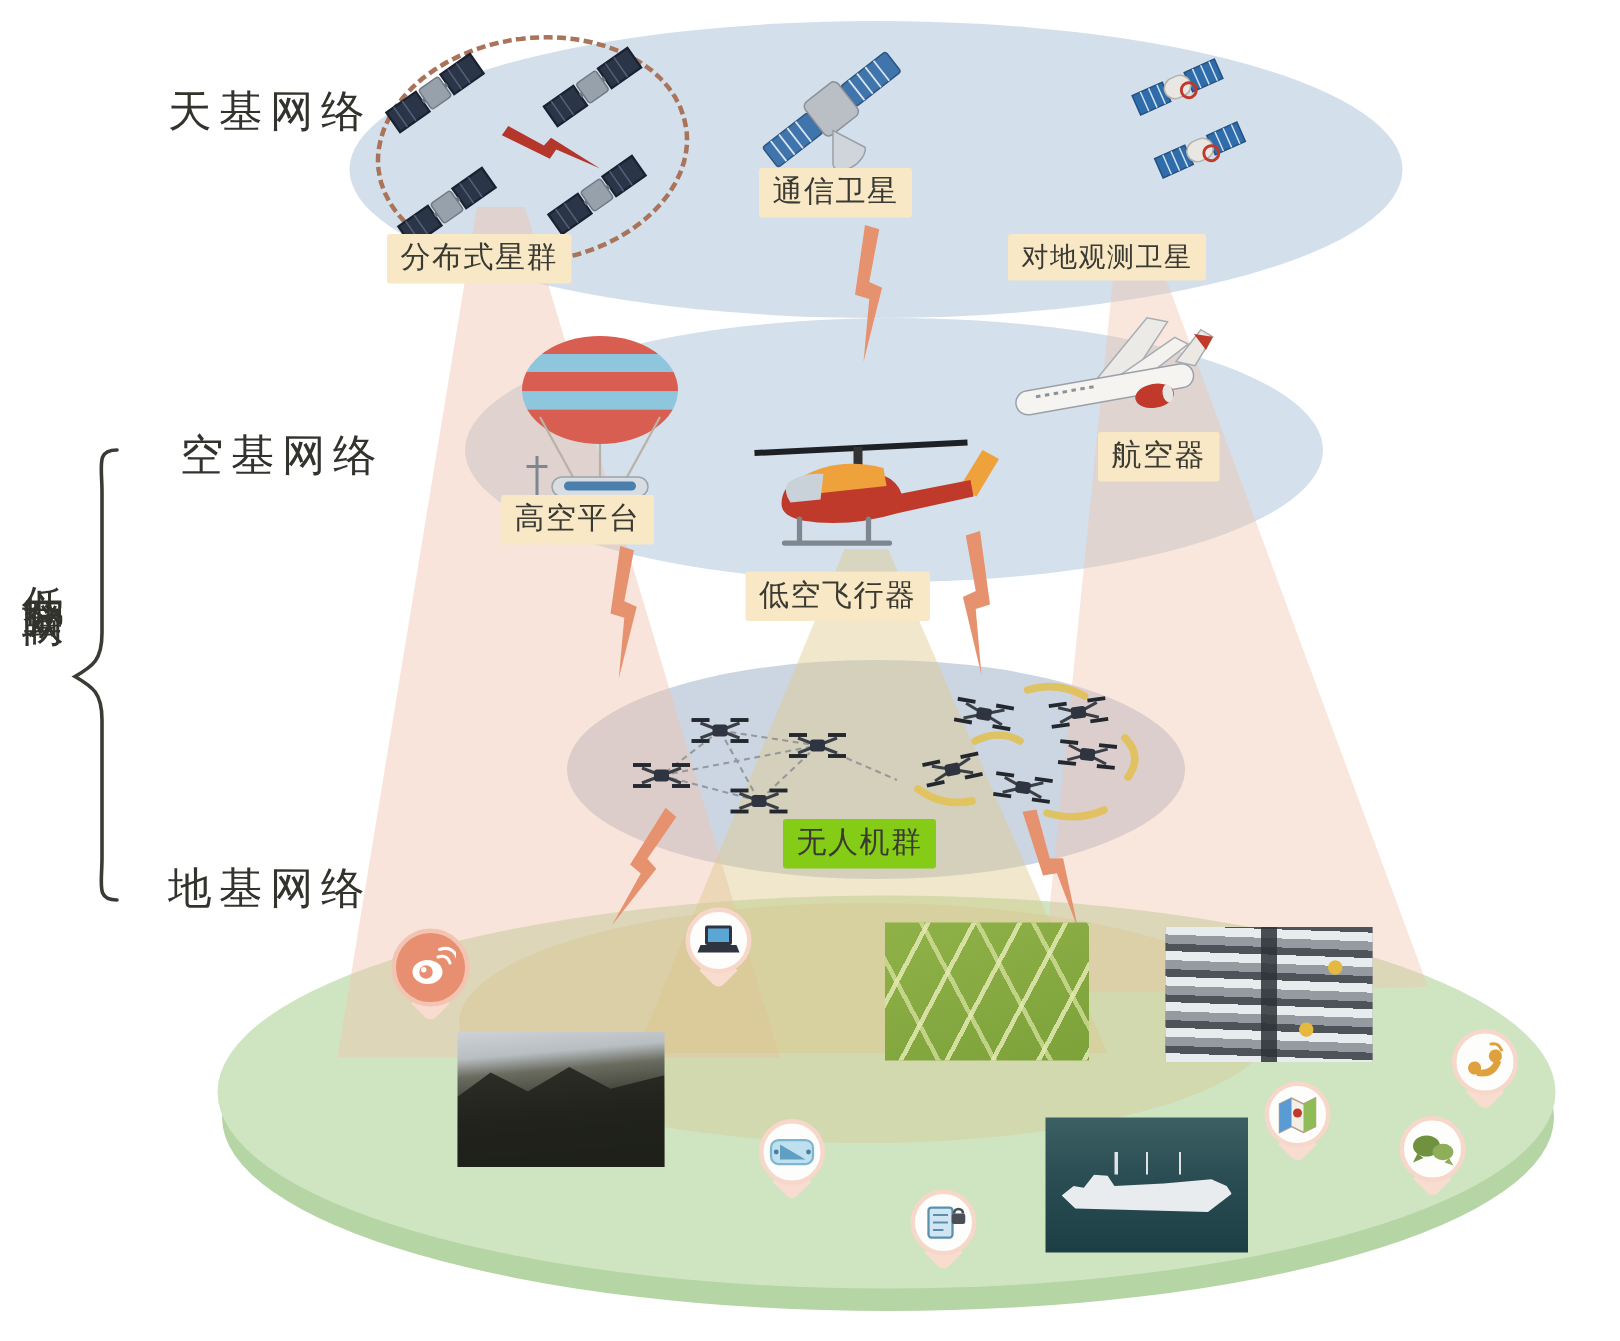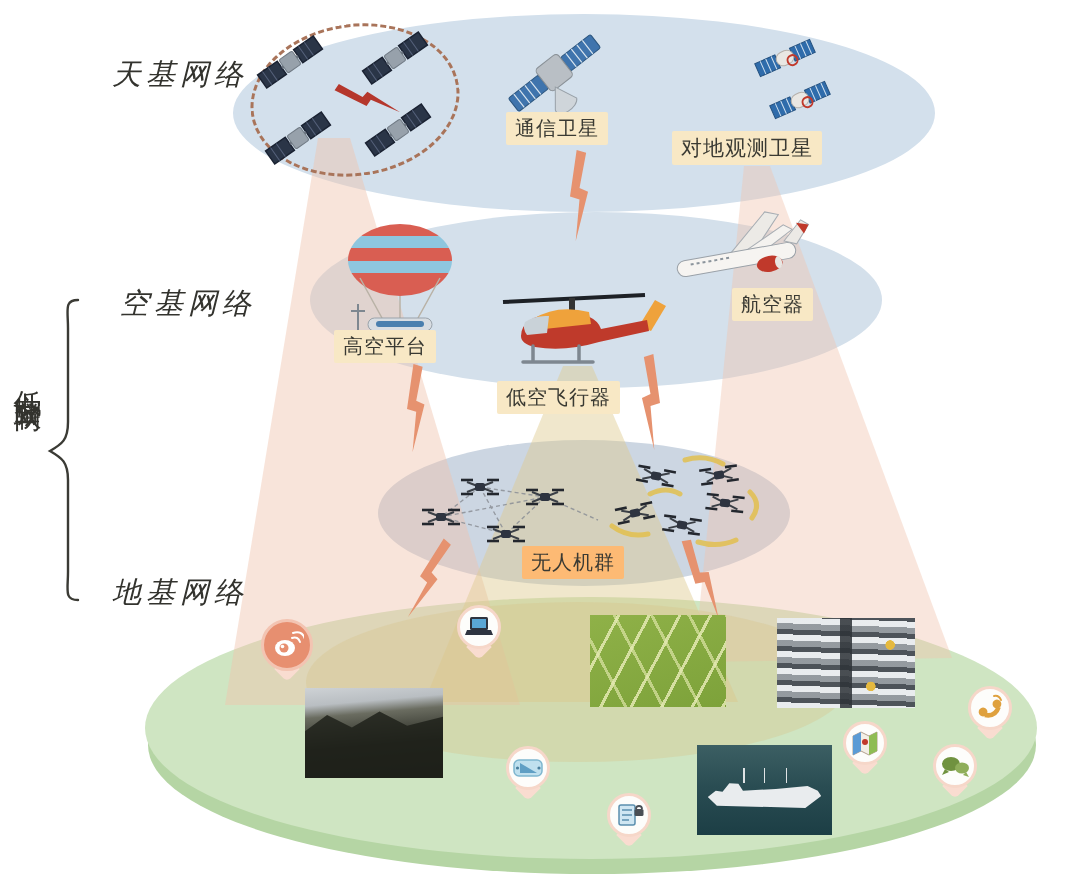--- a/index.html
+++ b/index.html
@@ -9,23 +9,23 @@
   .ellipse{position:absolute;border-radius:50%;}
   .el-sky-top{left:233px;top:14px;width:702px;height:198px;background:#d3e0ec;}
   .el-sky-mid{left:310px;top:212px;width:572px;height:176px;background:#d4e0eb;}
   .el-drone{left:378px;top:440px;width:412px;height:146px;background:#ccd6e2;}
   .el-ground-rim{left:148px;top:616px;width:888px;height:258px;background:#b5d5a4;}
   .el-ground{left:145px;top:597px;width:892px;height:262px;background:#cfe5c2;}
   .orbit{position:absolute;left:250px;top:24px;width:204px;height:146px;border:3px dashed #a9745a;
          border-radius:50%;transform:rotate(-8deg);}
   .tag{position:absolute;background:#f8e8c5;padding:5px 9px;font-size:20px;line-height:1.15;
        letter-spacing:1px;white-space:nowrap;border-radius:2px;}
-  .tag.small{font-size:21px;}
-  .tag.yellow{background:#fdba74;}
-  .sidelabel{position:absolute;font-size:29px;letter-spacing:5px;white-space:nowrap;color:#33332e;font-style:italic;}
+  .tag.small{font-size:18px;margin-top:25px;}
+  .tag.yellow{background:#84cc16;}
+  .sidelabel{position:absolute;font-size:29px;letter-spacing:5px;white-space:nowrap;color:#33332e;}
   .vlabel{position:absolute;left:8px;top:368px;writing-mode:vertical-rl;text-orientation:upright;
           font-size:28px;letter-spacing:4px;color:#33332e;}
   svg.abs{display:block;}
   .photo{position:absolute;overflow:hidden;}
   .photo-mountain{left:305px;top:688px;width:138px;height:90px;
      background:linear-gradient(175deg,#ced2d5 0%,#b9bec2 18%,#6a6c60 30%,#23251e 62%,#141510 100%);}
   .photo-mountain::after{content:"";position:absolute;left:0;top:0;width:100%;height:100%;
      background:#20221b;opacity:.85;
      clip-path:polygon(0 48%,16% 30%,34% 44%,54% 26%,74% 42%,100% 32%,100% 100%,0 100%);}
   .photo-farmland{left:590px;top:615px;width:136px;height:92px;
@@ -295,20 +295,21 @@
     <div class="bub">
       <svg width="32" height="28" viewBox="-16 -14 32 28">
         <ellipse cx="-4" cy="-2" rx="9" ry="7" fill="#70923f"></ellipse>
         <path d="M-10,3 l-3,6 7,-3 z" fill="#70923f"></path>
         <ellipse cx="7" cy="2" rx="7" ry="5.5" fill="#8fae5a"></ellipse>
         <path d="M11,6 l3,5 -6,-2 z" fill="#8fae5a"></path>
       </svg>
     </div>
   </div>
 
+  <div class="tag" style="left:258px;top:156px">分布式星群</div>
   <div class="tag" style="left:506px;top:112px">通信卫星</div>
   <div class="tag small" style="left:672px;top:131px">对地观测卫星</div>
   <div class="tag" style="left:497px;top:381px">低空飞行器</div>
   <div class="tag" style="left:334px;top:330px">高空平台</div>
   <div class="tag" style="left:732px;top:288px">航空器</div>
   <div class="tag yellow" style="left:522px;top:546px">无人机群</div>
 
   <div class="sidelabel" style="left:112px;top:55px">天基网络</div>
   <div class="sidelabel" style="left:120px;top:284px">空基网络</div>
   <div class="sidelabel" style="left:112px;top:573px">地基网络</div>

